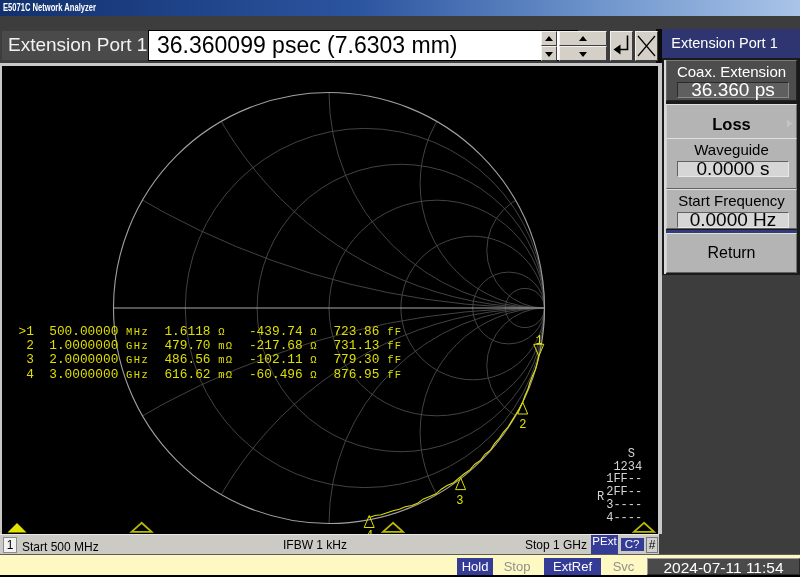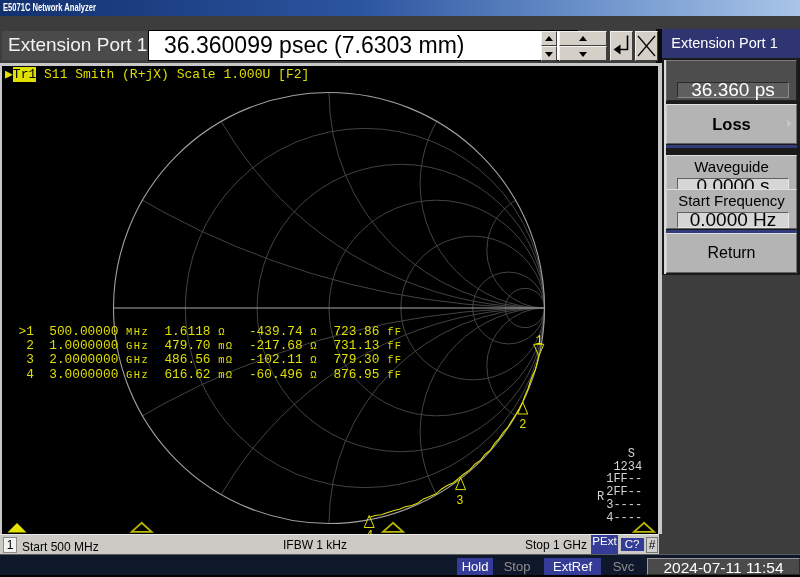--- a/index.html
+++ b/index.html
@@ -6,21 +6,21 @@
 .abs{position:absolute}
 
 #titlebar{left:0;top:0;width:800px;height:16px;background:linear-gradient(to right,#12306e,#2c55a0 45%,#6f95cc 75%,#a9c4e8)}
 #titletx{left:3px;top:0;color:#fff;font-size:11.5px;font-weight:bold;line-height:15px;transform:scaleX(0.66);transform-origin:0 50%;white-space:nowrap}
 
 #menubar{left:0;top:16px;width:800px;height:13px;background:#d4d0c8;color:#000;font-size:11px;line-height:13px}
 #menubar span{position:absolute;top:0;white-space:nowrap;transform:scaleX(0.75);transform-origin:0 50%}
 
 #toolbar{left:0;top:29px;width:659px;height:33px;background:#3d3d3d}
 #tlabel{left:2px;top:31px;width:146px;height:29px;background:#4a4a4a;color:#f2f2f2;font-size:19px;line-height:28px;padding-left:6px;white-space:nowrap}
-#entry{left:148px;top:30px;width:430px;height:31px;background:#fff;border:1px solid #000;color:#000;font-size:23px;line-height:28px;padding-left:15px;white-space:nowrap}
+#entry{left:148px;top:30px;width:430px;height:31px;background:#fff;border:1px solid #000;color:#000;font-size:23px;line-height:28px;padding-left:8px;white-space:nowrap}
 .spbtn{background:#d4d0c8;border-top:1px solid #f4f2ee;border-left:1px solid #f4f2ee;border-right:1px solid #404040;border-bottom:1px solid #404040}
 .tri-up{width:0;height:0;border-left:4px solid transparent;border-right:4px solid transparent;border-bottom:5px solid #000;position:absolute}
 .tri-dn{width:0;height:0;border-left:4px solid transparent;border-right:4px solid transparent;border-top:5px solid #000;position:absolute}
 
 #frame-top{left:0;top:63px;width:659px;height:3px;background:#c8c8c8}
 #frame-left{left:0;top:63px;width:2px;height:471px;background:#c8c8c8}
 #frame-right{left:658px;top:63px;width:4px;height:471px;background:#c8c8c8}
 #screen{left:2px;top:66px;width:656px;height:468px;background:#000;overflow:hidden}
 .ytx{color:#dfdf00;font-family:"Liberation Mono",monospace;position:absolute;white-space:pre}
 #tr1line{left:3px;top:2px;font-size:13px;line-height:13px}
@@ -34,21 +34,21 @@
 #sidebar{left:662px;top:29px;width:138px;height:525px;background:#1a1a1a}
 #sidebot{left:662px;top:275px;width:138px;height:279px;background:#3d3d3d}
 .skey{position:absolute;left:666px;width:131px;background:#b4b4b4;border-top:1px solid #e0e0e0;border-left:1px solid #d0d0d0;border-right:1px solid #707070;border-bottom:1px solid #606060;color:#000;text-align:center}
 .sval{position:absolute;left:10px;width:112px;height:16px;background:#d6d6d6;border-top:1px solid #606060;border-left:1px solid #606060;border-right:1px solid #e8e8e8;border-bottom:1px solid #e8e8e8;color:#000;font-size:19px;line-height:14px;text-align:center}
 .bluesep{position:absolute;left:666px;width:131px;height:3px;background:#333b7a}
 #scrollstrip{left:664px;top:60px;width:2px;height:214px;background:#d8d8d8}
 
 #statusbar{left:0;top:534px;width:659px;height:20px;background:#cccac4;border-top:1px solid #e8e8e8;color:#000;font-size:12px}
 .navybox{position:absolute;background:#353c98;color:#fff;text-align:center;font-size:11.5px}
 
-#bottombar{left:0;top:554px;width:800px;height:23px;background:#0f172a;border-top:1px solid #5c5c5c}
+#bottombar{left:0;top:554px;width:800px;height:23px;background:#fef9c3;border-top:1px solid #5c5c5c}
 #bottombar .b{position:absolute;top:3px;height:17px;font-size:13px;line-height:17px;text-align:center}
 </style></head>
 <body>
 <div id="root">
   <div class="abs" id="titlebar"></div>
     <div class="abs" id="titletx">E5071C Network Analyzer</div>
   <div class="abs" id="toolbar"></div>
     <div class="abs" style="left:656px;top:29px;width:6px;height:34px;background:#0a0a0a"></div>
   <div class="abs" id="tlabel">Extension Port 1</div>
   <div class="abs" id="entry">36.360099 psec (7.6303 mm)</div>
@@ -121,46 +121,46 @@
         <path d="M139.6 456.8 L129.6 465.8 L149.6 465.8 Z"></path>
         <path d="M391 456.8 L381 465.8 L401 465.8 Z"></path>
         <path d="M642 456.8 L632 465.8 L652 465.8 Z"></path>
       </g>
       <path d="M15 457 L5.5 466.4 L24.5 466.4 Z" fill="#e3e300"></path>
       <text x="533.6" y="278" fill="#e3e300" font-family="Liberation Mono" font-size="12">1</text>
       <text x="517.2" y="362" fill="#e3e300" font-family="Liberation Mono" font-size="12">2</text>
       <text x="454.2" y="438" fill="#e3e300" font-family="Liberation Mono" font-size="12">3</text>
       <text x="363.9" y="473" fill="#e3e300" font-family="Liberation Mono" font-size="12">4</text>
     </svg>
-    <div class="ytx" id="tr1line"><span style="color:#e3e300">▶</span><span class="box">Tr1</span> S11 Smith (R+jX) Scale 1.000U [F2]</div>
     <pre class="ytx" id="mtable">&gt;1  500.00000 <span class="u">MHz</span>  1.6118 <span class="u">Ω</span>   -439.74 <span class="u">Ω</span>  723.86 <span class="u">fF</span>
  2  1.0000000 <span class="u">GHz</span>  479.70 <span class="u">mΩ</span>  -217.68 <span class="u">Ω</span>  731.13 <span class="u">fF</span>
  3  2.0000000 <span class="u">GHz</span>  486.56 <span class="u">mΩ</span>  -102.11 <span class="u">Ω</span>  779.30 <span class="u">fF</span>
  4  3.0000000 <span class="u">GHz</span>  616.62 <span class="u">mΩ</span>  -60.496 <span class="u">Ω</span>  876.95 <span class="u">fF</span></pre>
     <pre class="abs" id="legend">    S
   1234
  1FF--
  2FF--
  3----
  4----</pre>
     <div class="abs" id="legR">R</div>
   </div>
 
   <div class="abs" id="sidebar"></div>
   <div class="abs" id="sidebot"></div>
   <div class="abs" id="sidehead">Extension Port 1</div>
   <div class="abs" id="scrollstrip"></div>
   <div class="abs skey" style="top:60px;height:41px;background:#4d4d4d;border-top-color:#7a7a7a;border-left-color:#6a6a6a;border-right-color:#222;border-bottom-color:#222;color:#fff">
+    <div style="font-size:15px;line-height:21px">Coax. Extension</div>
     <div class="sval" style="top:21px;background:#5f5f5f;color:#fff;border-top-color:#2a2a2a;border-left-color:#2a2a2a;border-right-color:#8a8a8a;border-bottom-color:#8a8a8a">36.360 ps</div>
   </div>
   <div class="abs skey" style="top:104px;height:40px;font-size:16.5px;font-weight:bold;line-height:38px">Loss<svg width="7" height="10" style="position:absolute;right:3px;top:14px">
         <path d="M1 0.5 L6 4.5 L1 8.5 Z" fill="#c4c4c4"></path>
       </svg></div>
   <div class="abs bluesep" style="top:144.5px"></div>
-  <div class="abs skey" style="top:155px;height:51px">
+  <div class="abs skey" style="top:138px;height:51px">
     <div style="font-size:15px;line-height:21px">Waveguide</div>
     <div class="sval" style="top:22px">0.0000 s</div>
   </div>
   <div class="abs skey" style="top:188.5px;height:40px">
     <div style="font-size:15px;line-height:21px">Start Frequency</div>
     <div class="sval" style="top:22px">0.0000 Hz</div>
   </div>
   <div class="abs bluesep" style="top:229.5px"></div>
   <div class="abs skey" style="top:233px;height:40px;font-size:16px;font-weight:normal;line-height:38px">Return</div>
 

